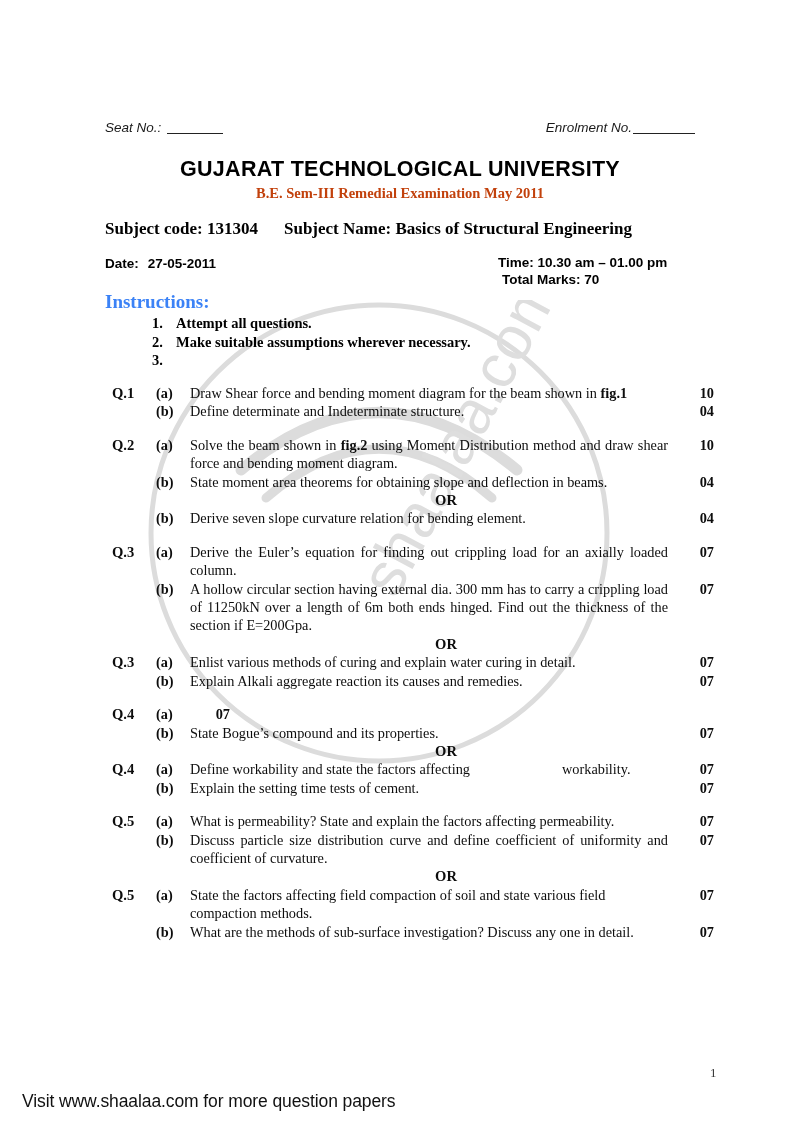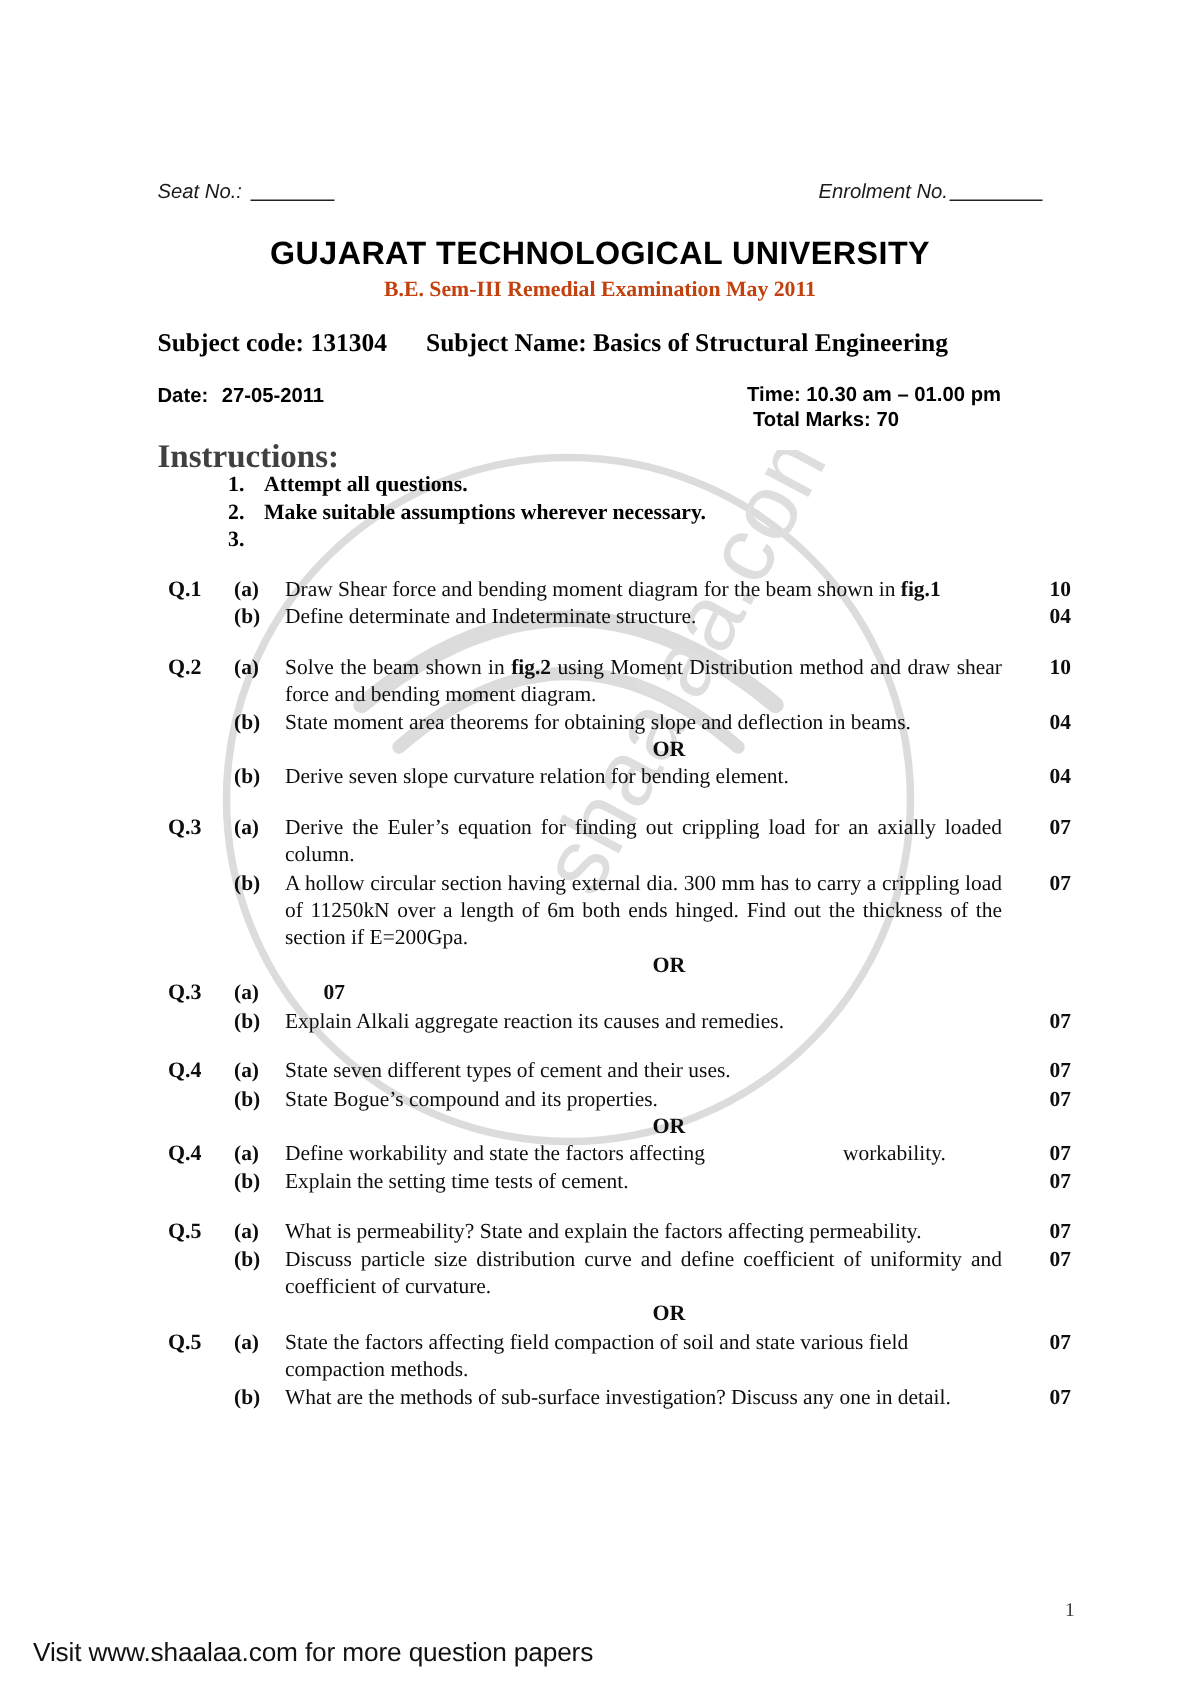--- a/index.html
+++ b/index.html
@@ -118,22 +118,22 @@
   }
   .time-block .marks { margin-left: 4px; }
 
   
   .instr-head {
     position: absolute;
     top: 291px;
     left: 105px;
     font-family: "Liberation Serif", serif;
     font-weight: bold;
-    font-size: 22px;
-    color: #404040;
+    font-size: 19px;
+    color: #3b82f6;
   }
   .instr-list {
     position: absolute;
     top: 314px;
     left: 152px;
     font-family: "Liberation Serif", serif;
     font-weight: bold;
     font-size: 14.5px;
     line-height: 18.6px;
     color: #000;
@@ -325,36 +325,36 @@
         <span class="part">(b)</span>
         <span class="qtext">A hollow circular section having external dia. 300 mm has to carry a crippling load of 11250kN over a length of 6m both ends hinged. Find out the thickness of the section if E=200Gpa.</span>
         <span class="marks">07</span>
       </div>
 
       <div class="or-line">OR</div>
 
       <div class="qrow">
         <span class="qlab">Q.3</span>
         <span class="part">(a)</span>
+        <span class="qtext nojust">Enlist various methods of curing and explain water curing in detail.</span>
         <span class="marks">07</span>
       </div>
 
       <div class="qrow">
         <span class="qlab"></span>
         <span class="part">(b)</span>
         <span class="qtext nojust">Explain Alkali aggregate reaction its causes and remedies.</span>
         <span class="marks">07</span>
       </div>
 
       <div class="gap-lg"></div>
 
       <div class="qrow">
         <span class="qlab">Q.4</span>
         <span class="part">(a)</span>
-        <span class="qtext nojust">State seven different types of cement and their uses.</span>
         <span class="marks">07</span>
       </div>
 
       <div class="qrow">
         <span class="qlab"></span>
         <span class="part">(b)</span>
         <span class="qtext nojust">State Bogue’s compound and its properties.</span>
         <span class="marks">07</span>
       </div>
 

